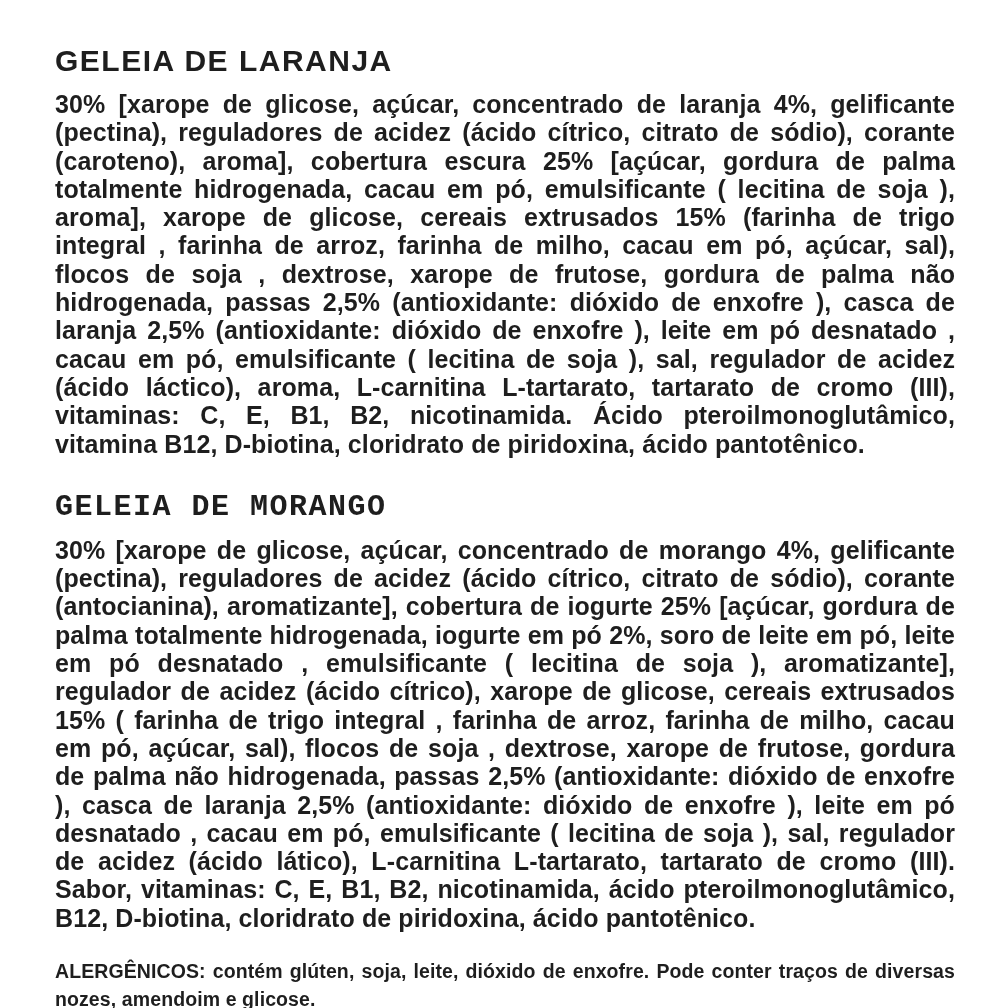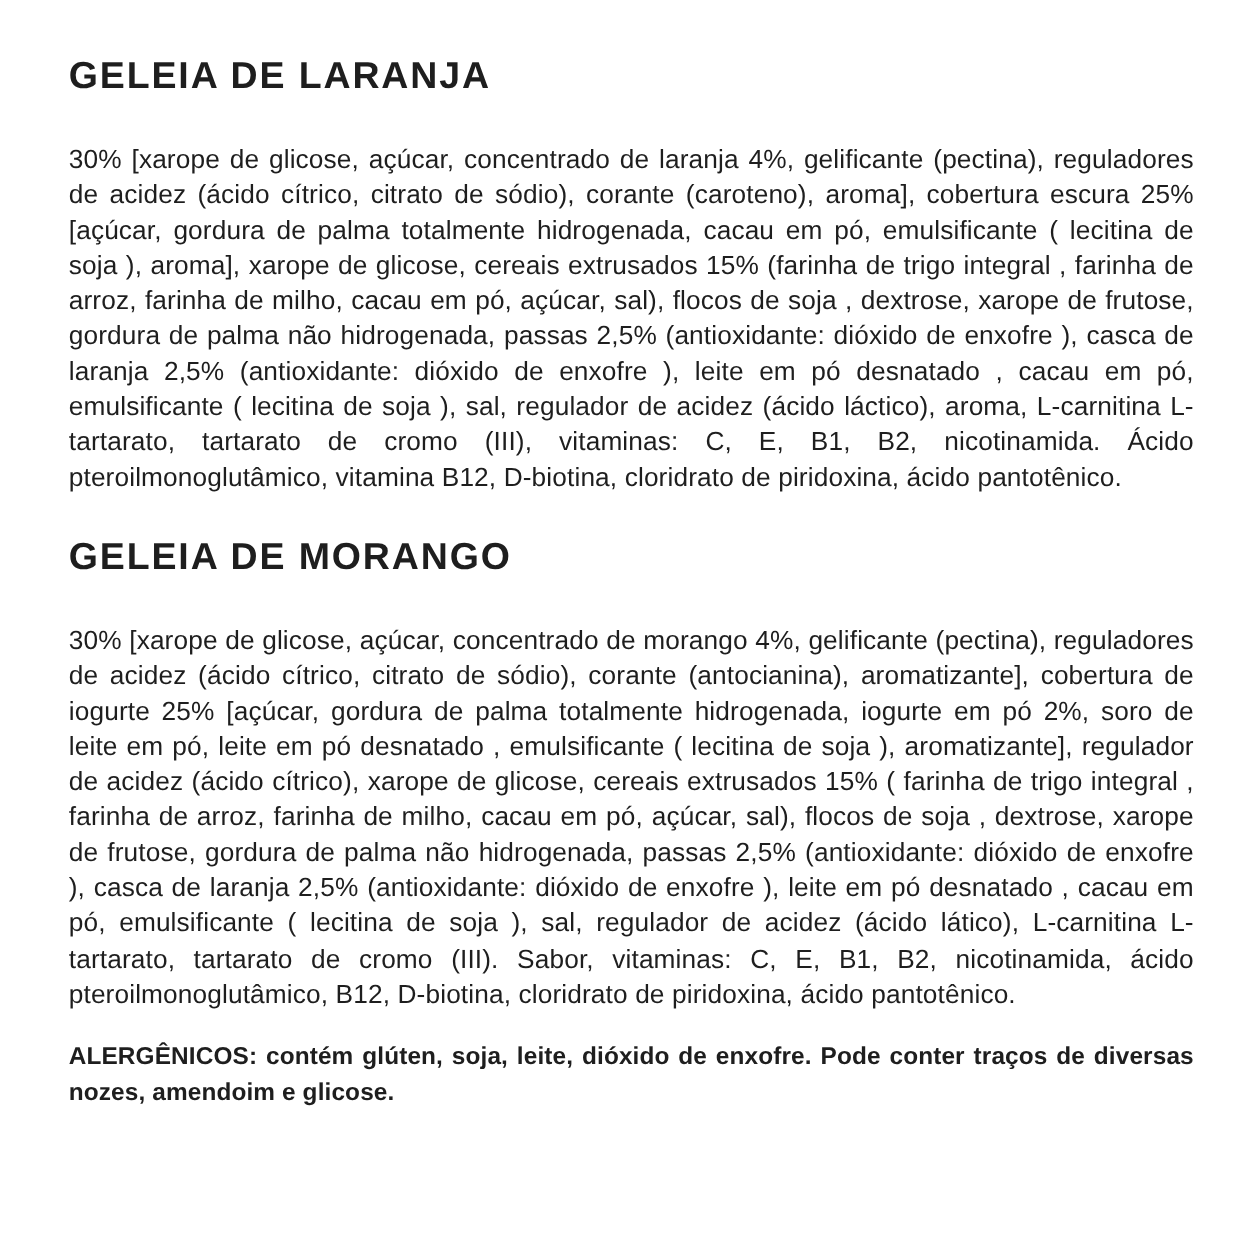--- a/index.html
+++ b/index.html
@@ -27,25 +27,26 @@
     letter-spacing: 1.5px;
     color: #1e1e1e;
     margin: 0;
     padding: 0;
   }
   .section-title.first {
     margin-top: 14px;
   }
   .section-title.second {
     margin-top: 32px;
+    font-family: Liberation Mono, monospace;
   }
   .ingredients {
-    margin-top: 36px;
-    font-size: 21px;
-    font-weight: 400;
+    margin-top: 12px;
+    font-size: 25px;
+    font-weight: 700;
     line-height: 28.3px;
     text-align: justify;
     text-justify: inter-word;
     color: #1e1e1e;
     letter-spacing: 0.1px;
   }
   .allergens {
     margin-top: 0;
     font-size: 19.5px;
     font-weight: 700;

